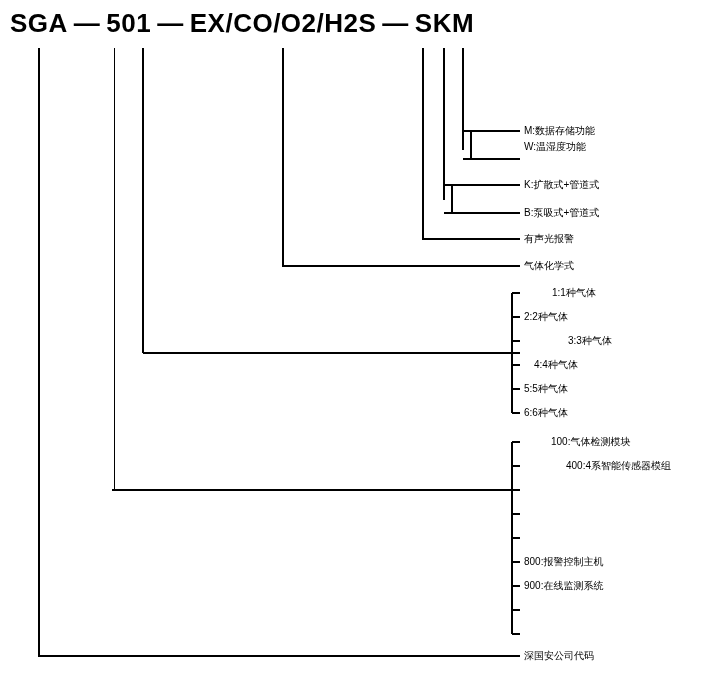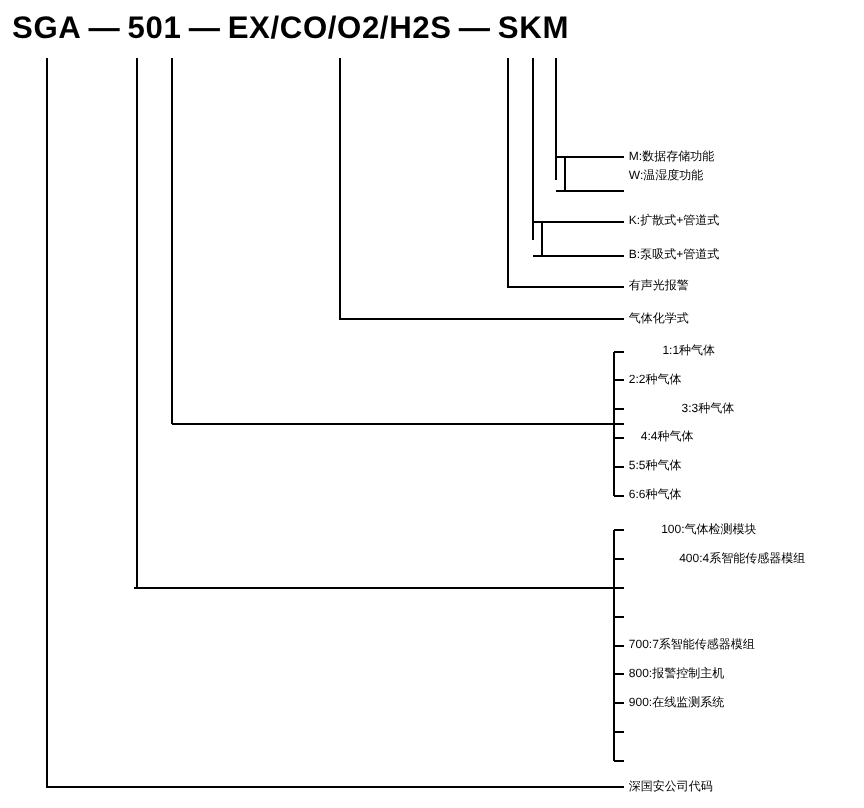--- a/index.html
+++ b/index.html
@@ -117,19 +117,18 @@
 
   <div class="lbl" style="left:524px; top:285px;margin-left:28px;">1:1种气体</div>
   <div class="lbl" style="left:524px; top:309px;">2:2种气体</div>
   <div class="lbl" style="left:524px; top:333px;margin-left:44px;">3:3种气体</div>
   <div class="lbl" style="left:524px; top:357px;margin-left:10px;">4:4种气体</div>
   <div class="lbl" style="left:524px; top:381px;">5:5种气体</div>
   <div class="lbl" style="left:524px; top:405px;">6:6种气体</div>
 
   <div class="lbl" style="left:524px; top:434px;margin-left:27px;">100:气体检测模块</div>
   <div class="lbl" style="left:524px; top:458px;margin-left:42px;">400:4系智能传感器模组</div>
-  <div class="lbl" style="left:524px; top:530px;">700:7系智能传感器模组</div>
   <div class="lbl" style="left:524px; top:554px;">800:报警控制主机</div>
   <div class="lbl" style="left:524px; top:578px;">900:在线监测系统</div>
 
   <div class="lbl" style="left:524px; top:648px;">深国安公司代码</div>
 
 </div>
 
 </body></html>

